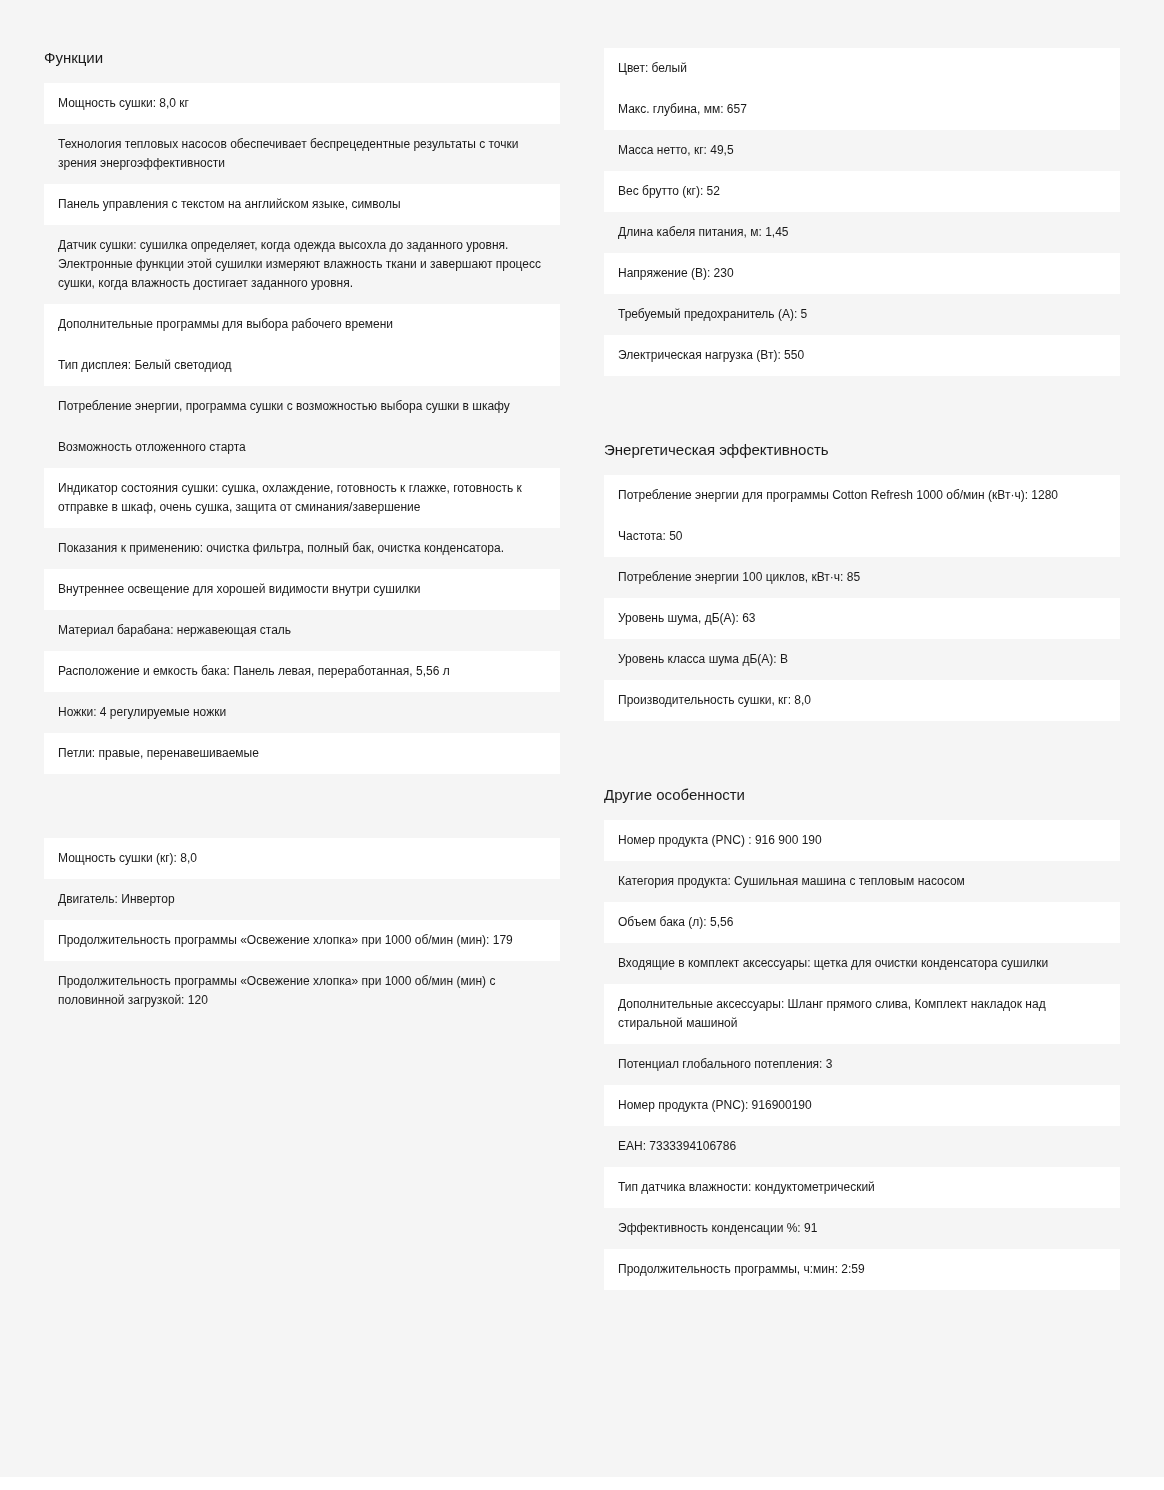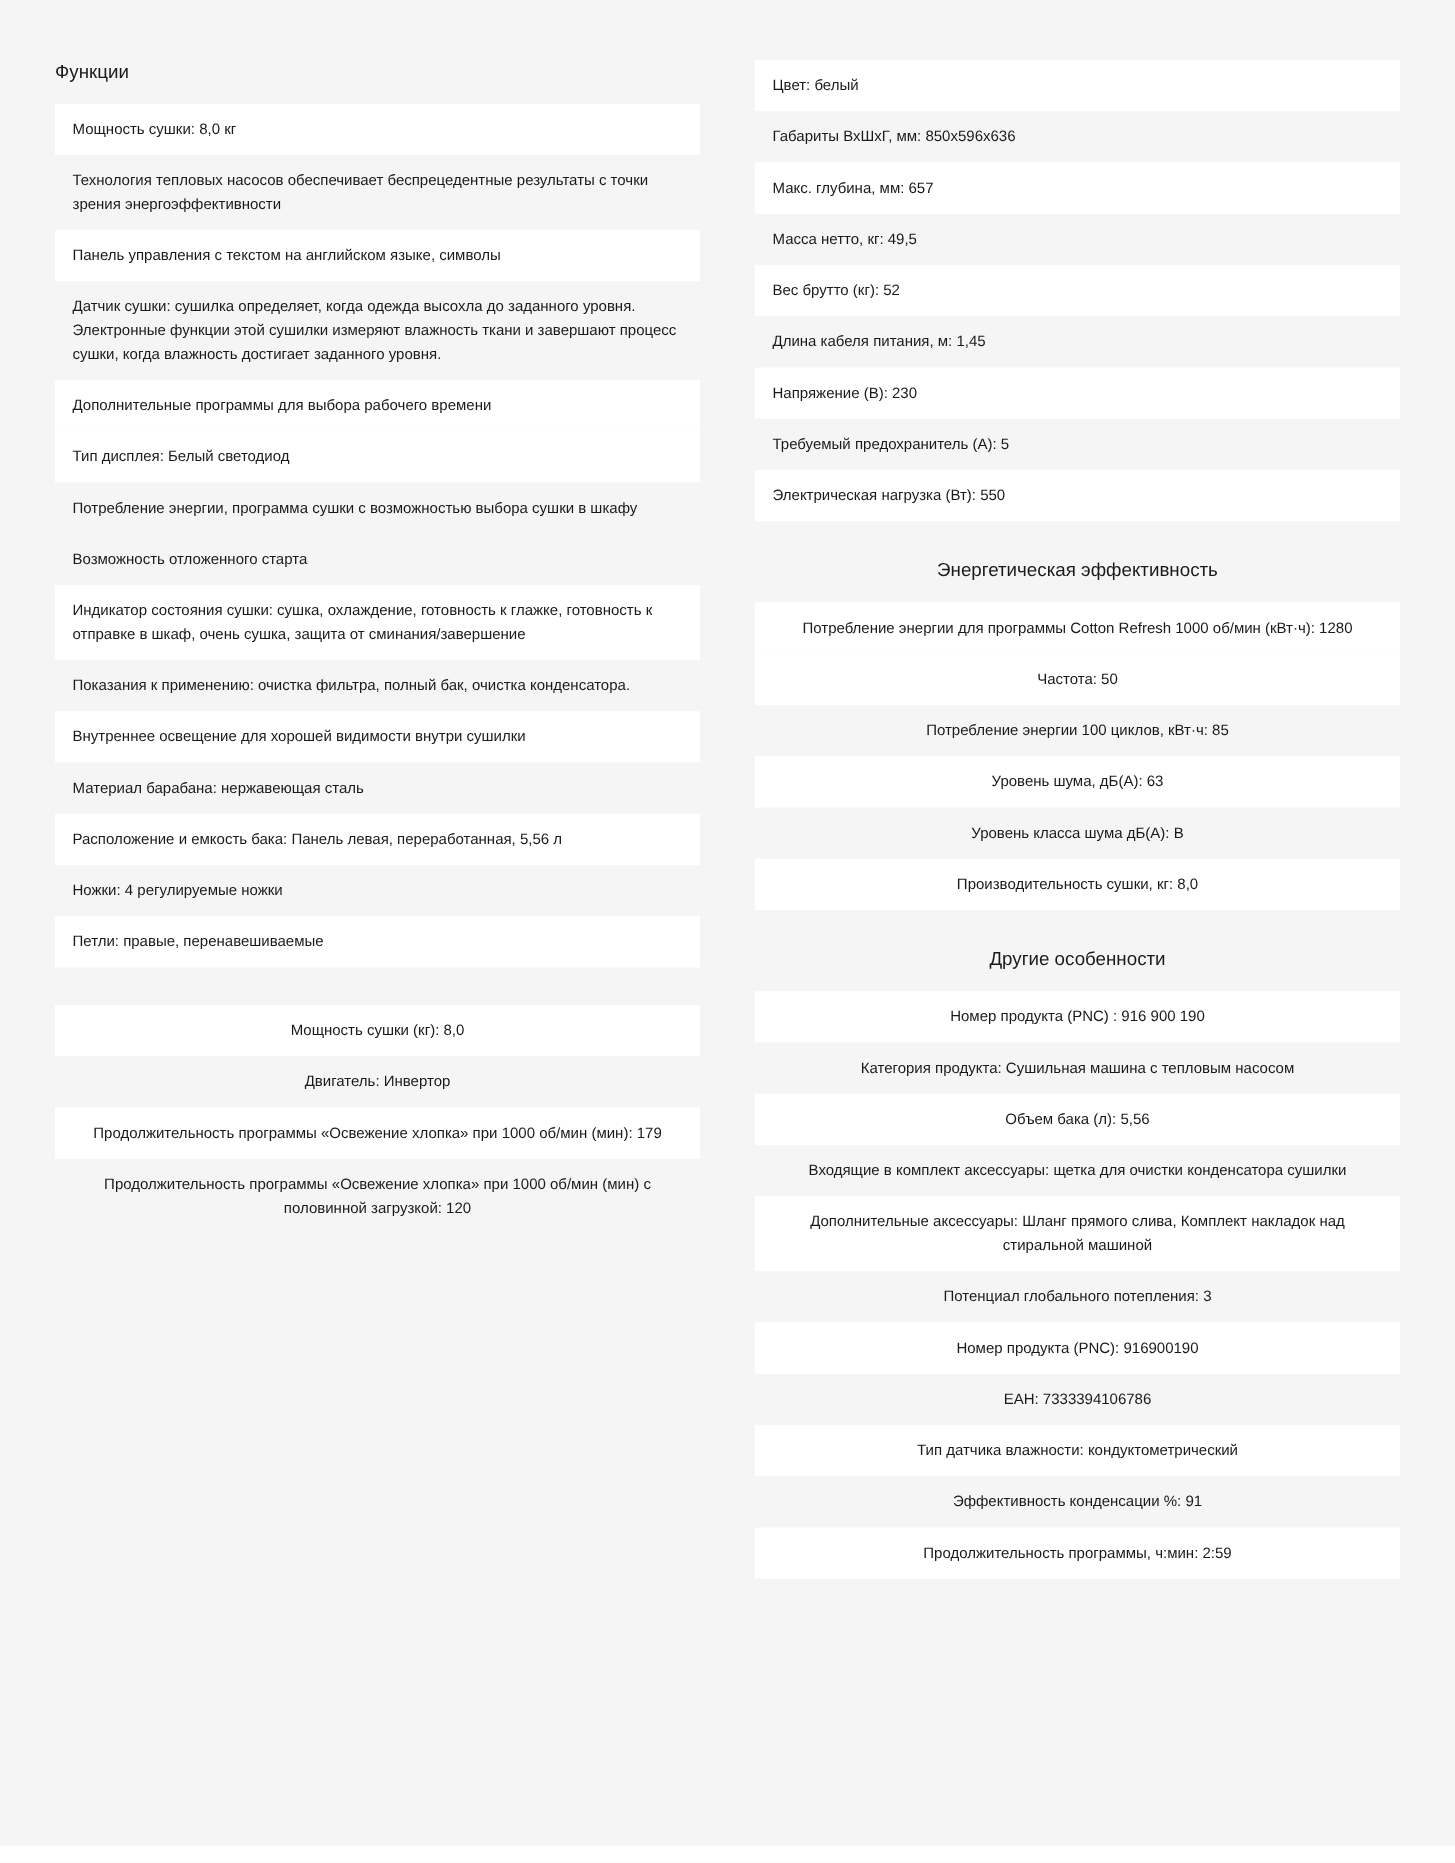--- a/index.html
+++ b/index.html
@@ -26,22 +26,21 @@
   .columns{
     display:flex;
     gap:44px;
     align-items:flex-start;
   }
   .column{
     flex:1 1 0;
     min-width:0;
   }
   .spec-section + .spec-section{
-    margin-top:30px;
-    text-align:center;
+    margin-top:64px;
   }
   .section-title{
     font-size:15px;
     font-weight:400;
     line-height:20px;
     color:var(--text);
     margin:0 0 15px 0;
   }
   .spec-row{
     font-size:12px;
@@ -91,21 +90,20 @@
             <div class="spec-row">Двигатель: Инвертор</div>
             <div class="spec-row white">Продолжительность программы «Освежение хлопка» при 1000 об/мин (мин): 179</div>
             <div class="spec-row">Продолжительность программы «Освежение хлопка» при 1000 об/мин (мин) с половинной загрузкой: 120</div>
           </div>
         </section>
       </div>
     <div class="column">
         <section class="spec-section">
           <div>
             <div class="spec-row white">Цвет: белый</div>
-            <div class="spec-row">Габариты ВхШхГ, мм: 850x596x636</div>
             <div class="spec-row white">Макс. глубина, мм: 657</div>
             <div class="spec-row">Масса нетто, кг: 49,5</div>
             <div class="spec-row white">Вес брутто (кг): 52</div>
             <div class="spec-row">Длина кабеля питания, м: 1,45</div>
             <div class="spec-row white">Напряжение (В): 230</div>
             <div class="spec-row">Требуемый предохранитель (А): 5</div>
             <div class="spec-row white">Электрическая нагрузка (Вт): 550</div>
           </div>
         </section>
         <section class="spec-section">

